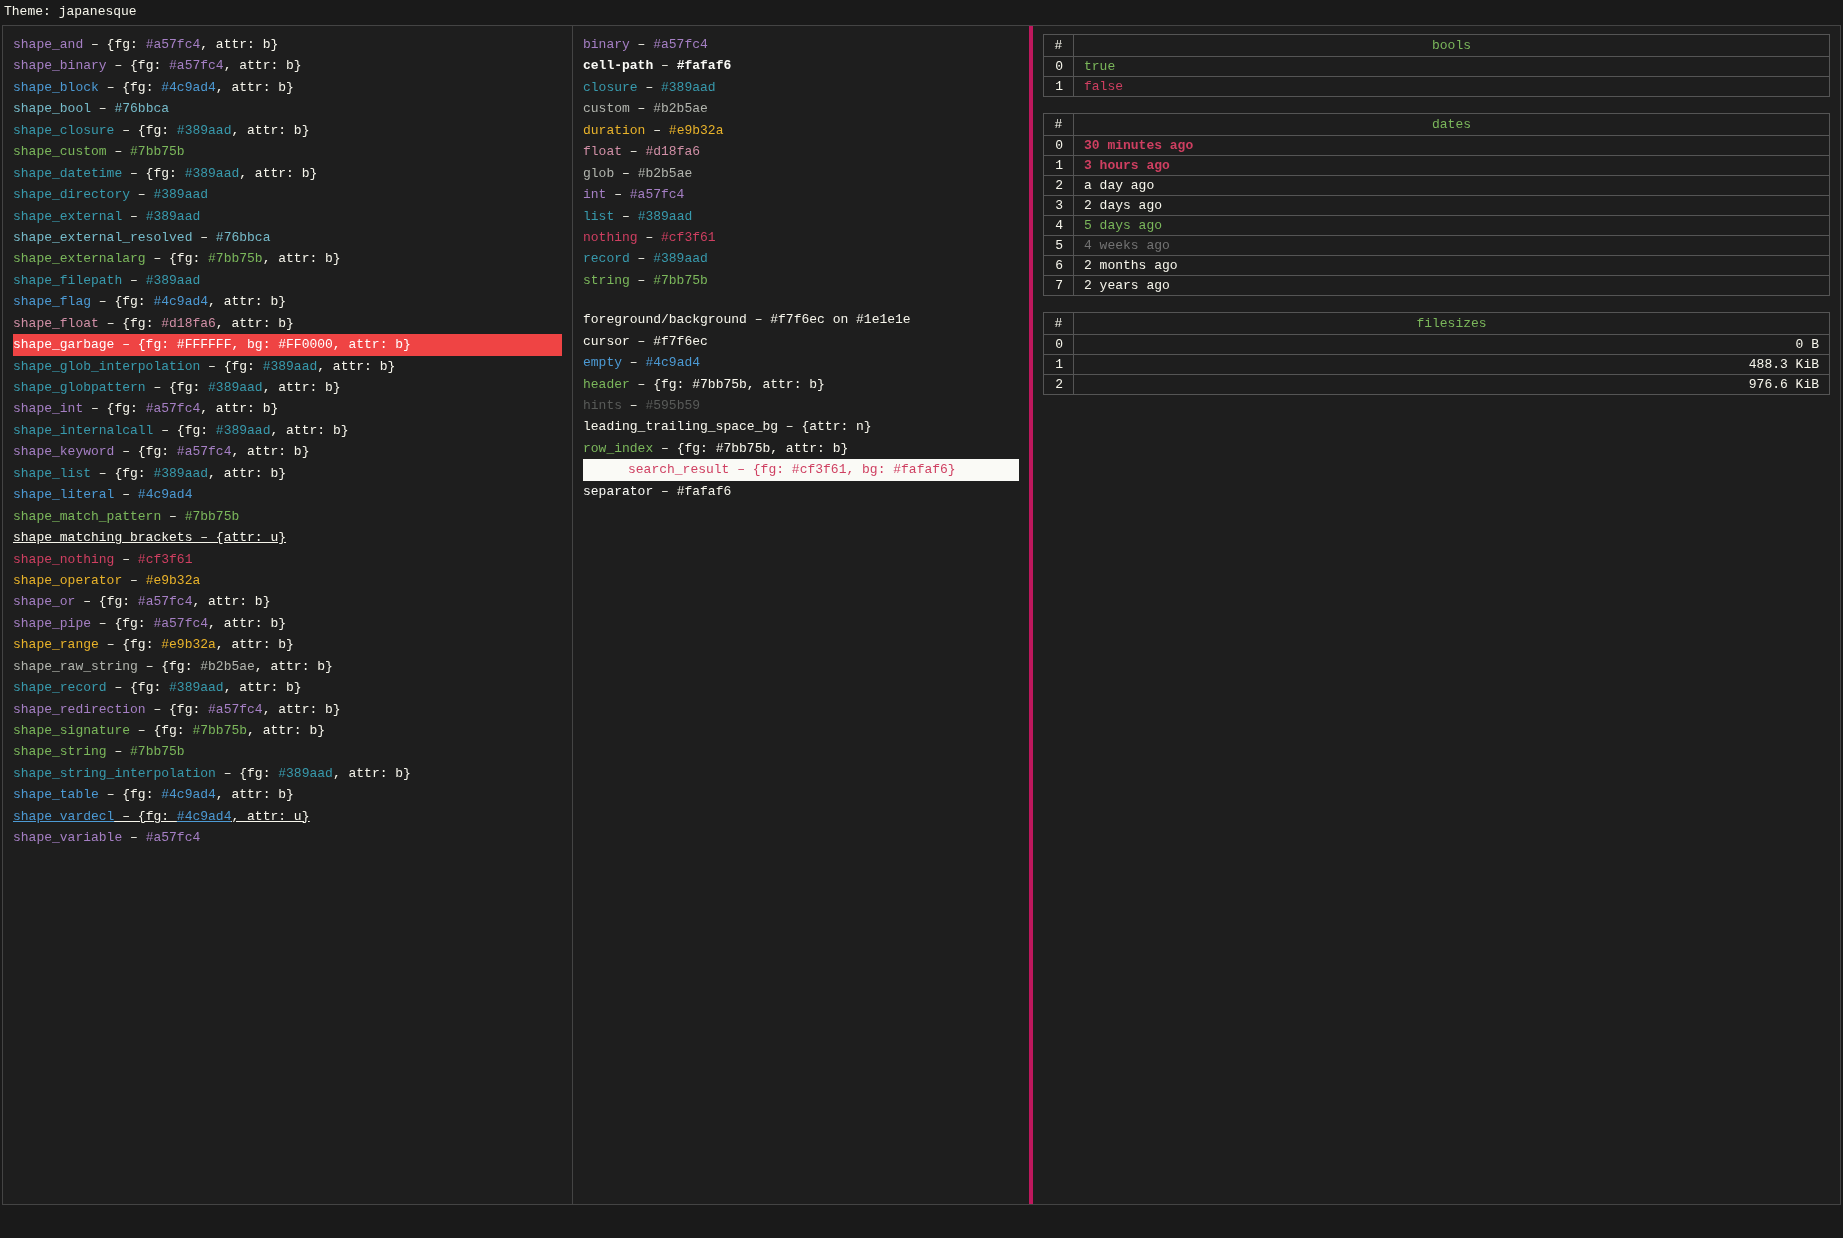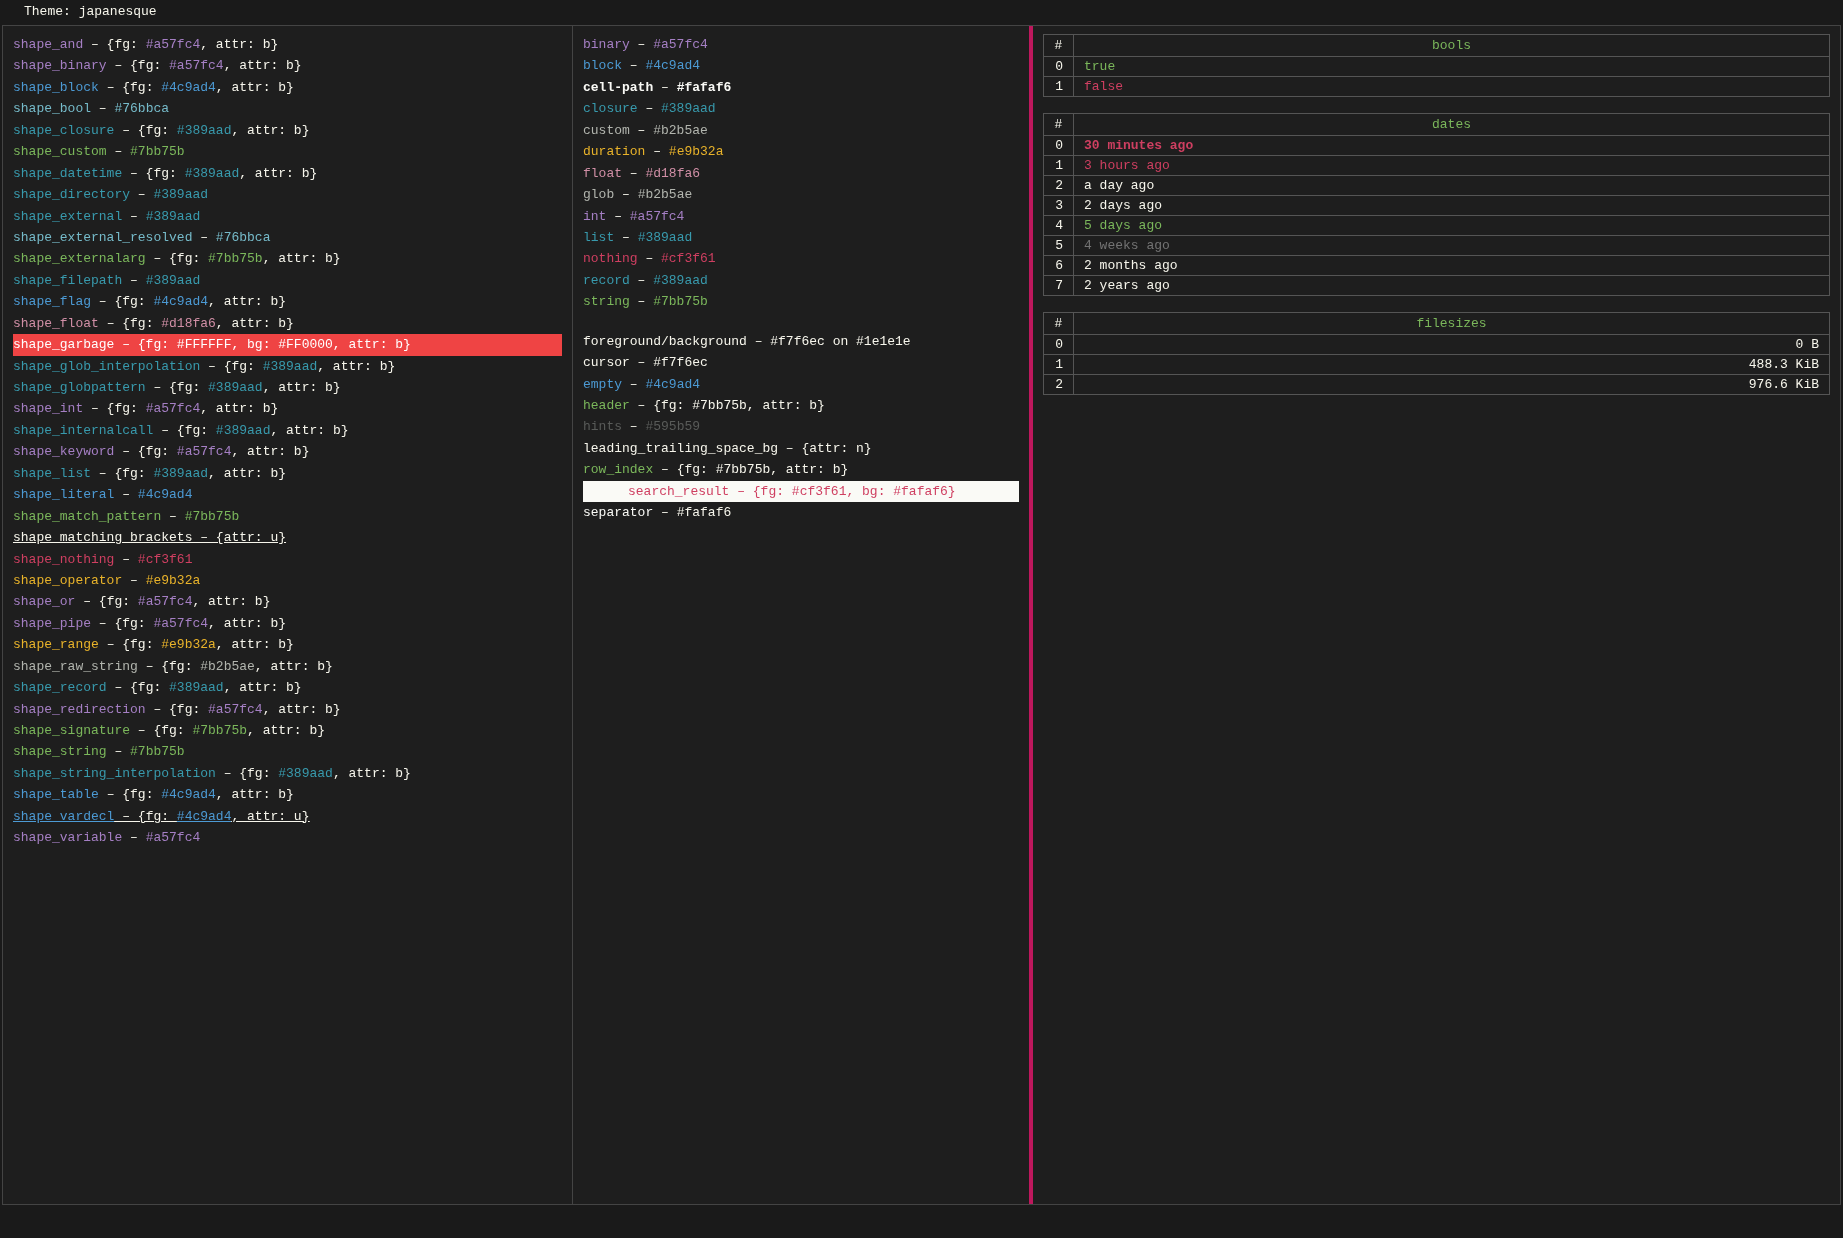--- a/index.html
+++ b/index.html
@@ -6,21 +6,21 @@
     body {
       background: #1a1a1a;
       font-family: 'Courier New', Courier, monospace;
       font-size: 13px;
       color: #f7f6ec;
       padding: 0;
     }
     .theme-header {
       background: #1a1a1a;
       color: #f7f6ec;
-      padding: 4px 24px;
+      padding: 4px 4px;
       font-size: 13px;
     }
     .main-container {
       display: flex;
       flex-direction: row;
       border: 1px solid #444;
       margin: 2px;
       background: #1e1e1e;
       min-height: 1180px;
     }
@@ -88,21 +88,21 @@
       font-size: 13px;
     }
     .data-table td.idx {
       color: #f7f6ec;
       text-align: right;
       width: 30px;
     }
     .td-true  { color: #7bb75b; }
     .td-false { color: #cf3f61; }
     .td-date0 { color: #cf3f61; font-weight: bold; }
-    .td-date1 { color: #cf3f61; }
+    .td-date1 { color: #cf3f61; font-weight: bold; }
     .td-date2 { color: #f7f6ec; }
     .td-date3 { color: #f7f6ec; }
     .td-date4 { color: #7bb75b; }
     .td-date5 { color: #737373; }
     .td-date6 { color: #f7f6ec; }
     .td-date7 { color: #f7f6ec; }
     .td-size  { color: #f7f6ec; text-align: right; }
     .section-gap { height: 18px; display: block; }
   </style>
 </head>
@@ -151,21 +151,20 @@
       <span class="line"><span class="c-yellow">shape_signature</span><span class="c-default"> – {fg: </span><span class="c-yellow">#7bb75b</span><span class="c-default">, attr: b}</span></span>
       <span class="line"><span class="c-yellow">shape_string</span><span class="c-default"> – </span><span class="c-yellow">#7bb75b</span></span>
       <span class="line"><span class="c-green">shape_string_interpolation</span><span class="c-default"> – {fg: </span><span class="c-green">#389aad</span><span class="c-default">, attr: b}</span></span>
       <span class="line"><span class="c-teal">shape_table</span><span class="c-default"> – {fg: </span><span class="c-teal">#4c9ad4</span><span class="c-default">, attr: b}</span></span>
       <span class="line" style="text-decoration: underline;"><span class="c-teal" style="text-decoration: underline;">shape_vardecl</span><span class="c-default" style="text-decoration: underline;"> – {fg: </span><span class="c-teal" style="text-decoration: underline;">#4c9ad4</span><span class="c-default" style="text-decoration: underline;">, attr: u}</span></span>
       <span class="line"><span class="c-purple">shape_variable</span><span class="c-default"> – </span><span class="c-purple">#a57fc4</span></span>
     </div>
 
   <div class="col-middle" id="mid-col">
   <span class="line"><span class="c-purple">binary</span><span class="c-default"> – </span><span class="c-purple">#a57fc4</span></span>
-      <span class="line"><span class="c-teal">block</span><span class="c-default"> – </span><span class="c-teal">#4c9ad4</span></span>
       <span class="line"><span class="c-white" style="font-weight: bold;">cell-path</span><span class="c-default"> – </span><span class="c-white" style="font-weight: bold;">#fafaf6</span></span>
       <span class="line"><span class="c-green">closure</span><span class="c-default"> – </span><span class="c-green">#389aad</span></span>
       <span class="line"><span class="c-custom">custom</span><span class="c-default"> – </span><span class="c-custom">#b2b5ae</span></span>
       <span class="line"><span class="c-orange">duration</span><span class="c-default"> – </span><span class="c-orange">#e9b32a</span></span>
       <span class="line"><span class="c-blue">float</span><span class="c-default"> – </span><span class="c-blue">#d18fa6</span></span>
       <span class="line"><span class="c-custom">glob</span><span class="c-default"> – </span><span class="c-custom">#b2b5ae</span></span>
       <span class="line"><span class="c-purple">int</span><span class="c-default"> – </span><span class="c-purple">#a57fc4</span></span>
       <span class="line"><span class="c-green">list</span><span class="c-default"> – </span><span class="c-green">#389aad</span></span>
       <span class="line"><span class="c-red">nothing</span><span class="c-default"> – </span><span class="c-red">#cf3f61</span></span>
       <span class="line"><span class="c-green">record</span><span class="c-default"> – </span><span class="c-green">#389aad</span></span>

